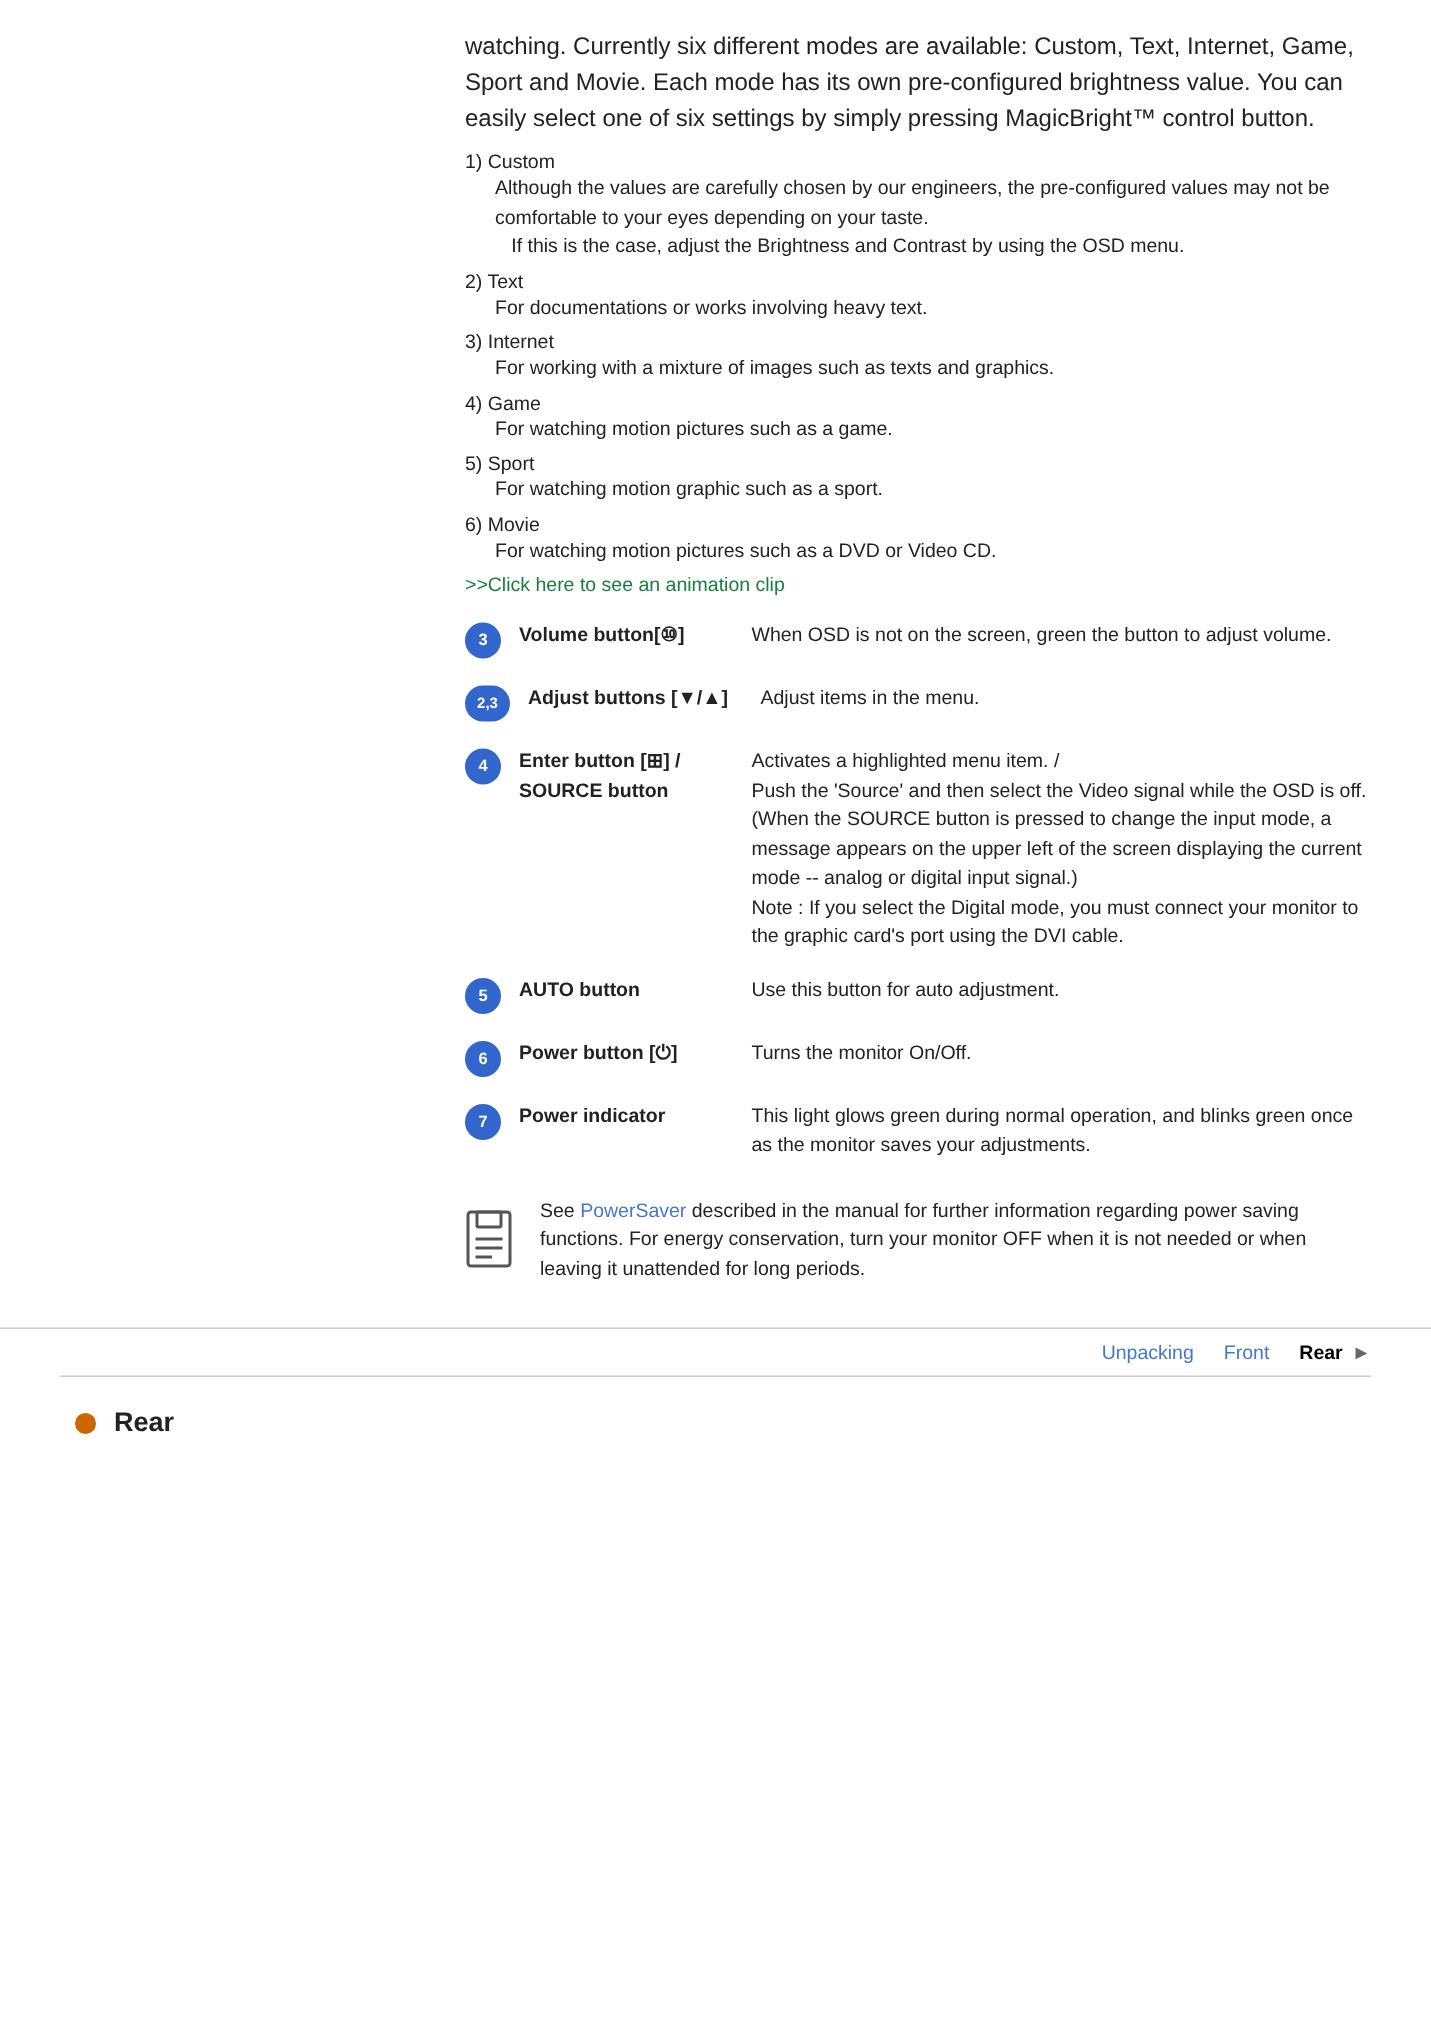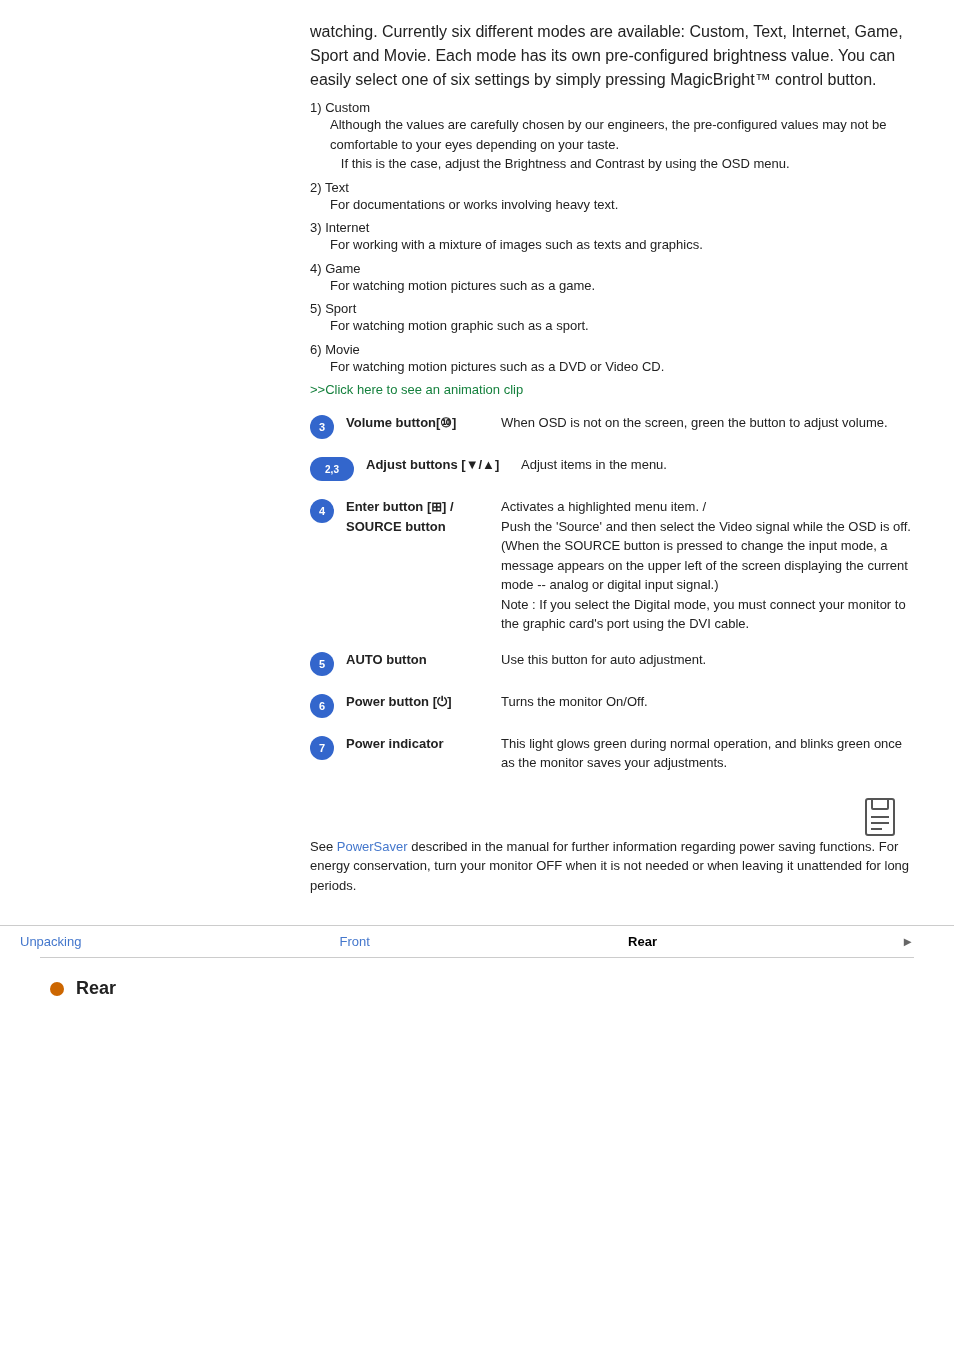--- a/index.html
+++ b/index.html
@@ -58,65 +58,64 @@
       border-radius: 50%;
       background: #3366cc;
       color: #fff;
       font-size: 11px;
       font-weight: bold;
       flex-shrink: 0;
       margin-right: 12px;
       margin-top: 2px;
     }
     .badge-23 {
-      width: 44px;
+      width: 30px;
       border-radius: 12px;
       font-size: 10px;
     }
     .btn-label {
       width: 155px;
       flex-shrink: 0;
       font-weight: bold;
       font-size: 13px;
       padding-right: 10px;
       line-height: 1.5;
     }
     .btn-desc {
       flex: 1;
       font-size: 13px;
       line-height: 1.5;
     }
     .note-box {
       display: flex;
-      align-items: flex-end;
+      align-items: center;
       margin-top: 20px;
       margin-bottom: 20px;
       border: none;
-      flex-direction: column;
     }
     .note-icon {
       width: 40px;
       flex-shrink: 0;
       margin-right: 10px;
     }
     .note-icon svg {
       display: block;
     }
     .note-text {
       font-size: 13px;
       line-height: 1.5;
     }
     .note-text a {
       color: #4477cc;
       text-decoration: none;
     }
     
     .nav-bar {
       display: flex;
-      justify-content: space-between;
+      justify-content: flex-end;
       align-items: center;
       border-top: 1px solid #ccc;
       padding: 8px 40px 8px 0;
       margin-top: 30px;
       margin-bottom: 0;
     }
     .nav-bar-item {
       font-size: 13px;
       color: #333;
       margin-left: 20px;

